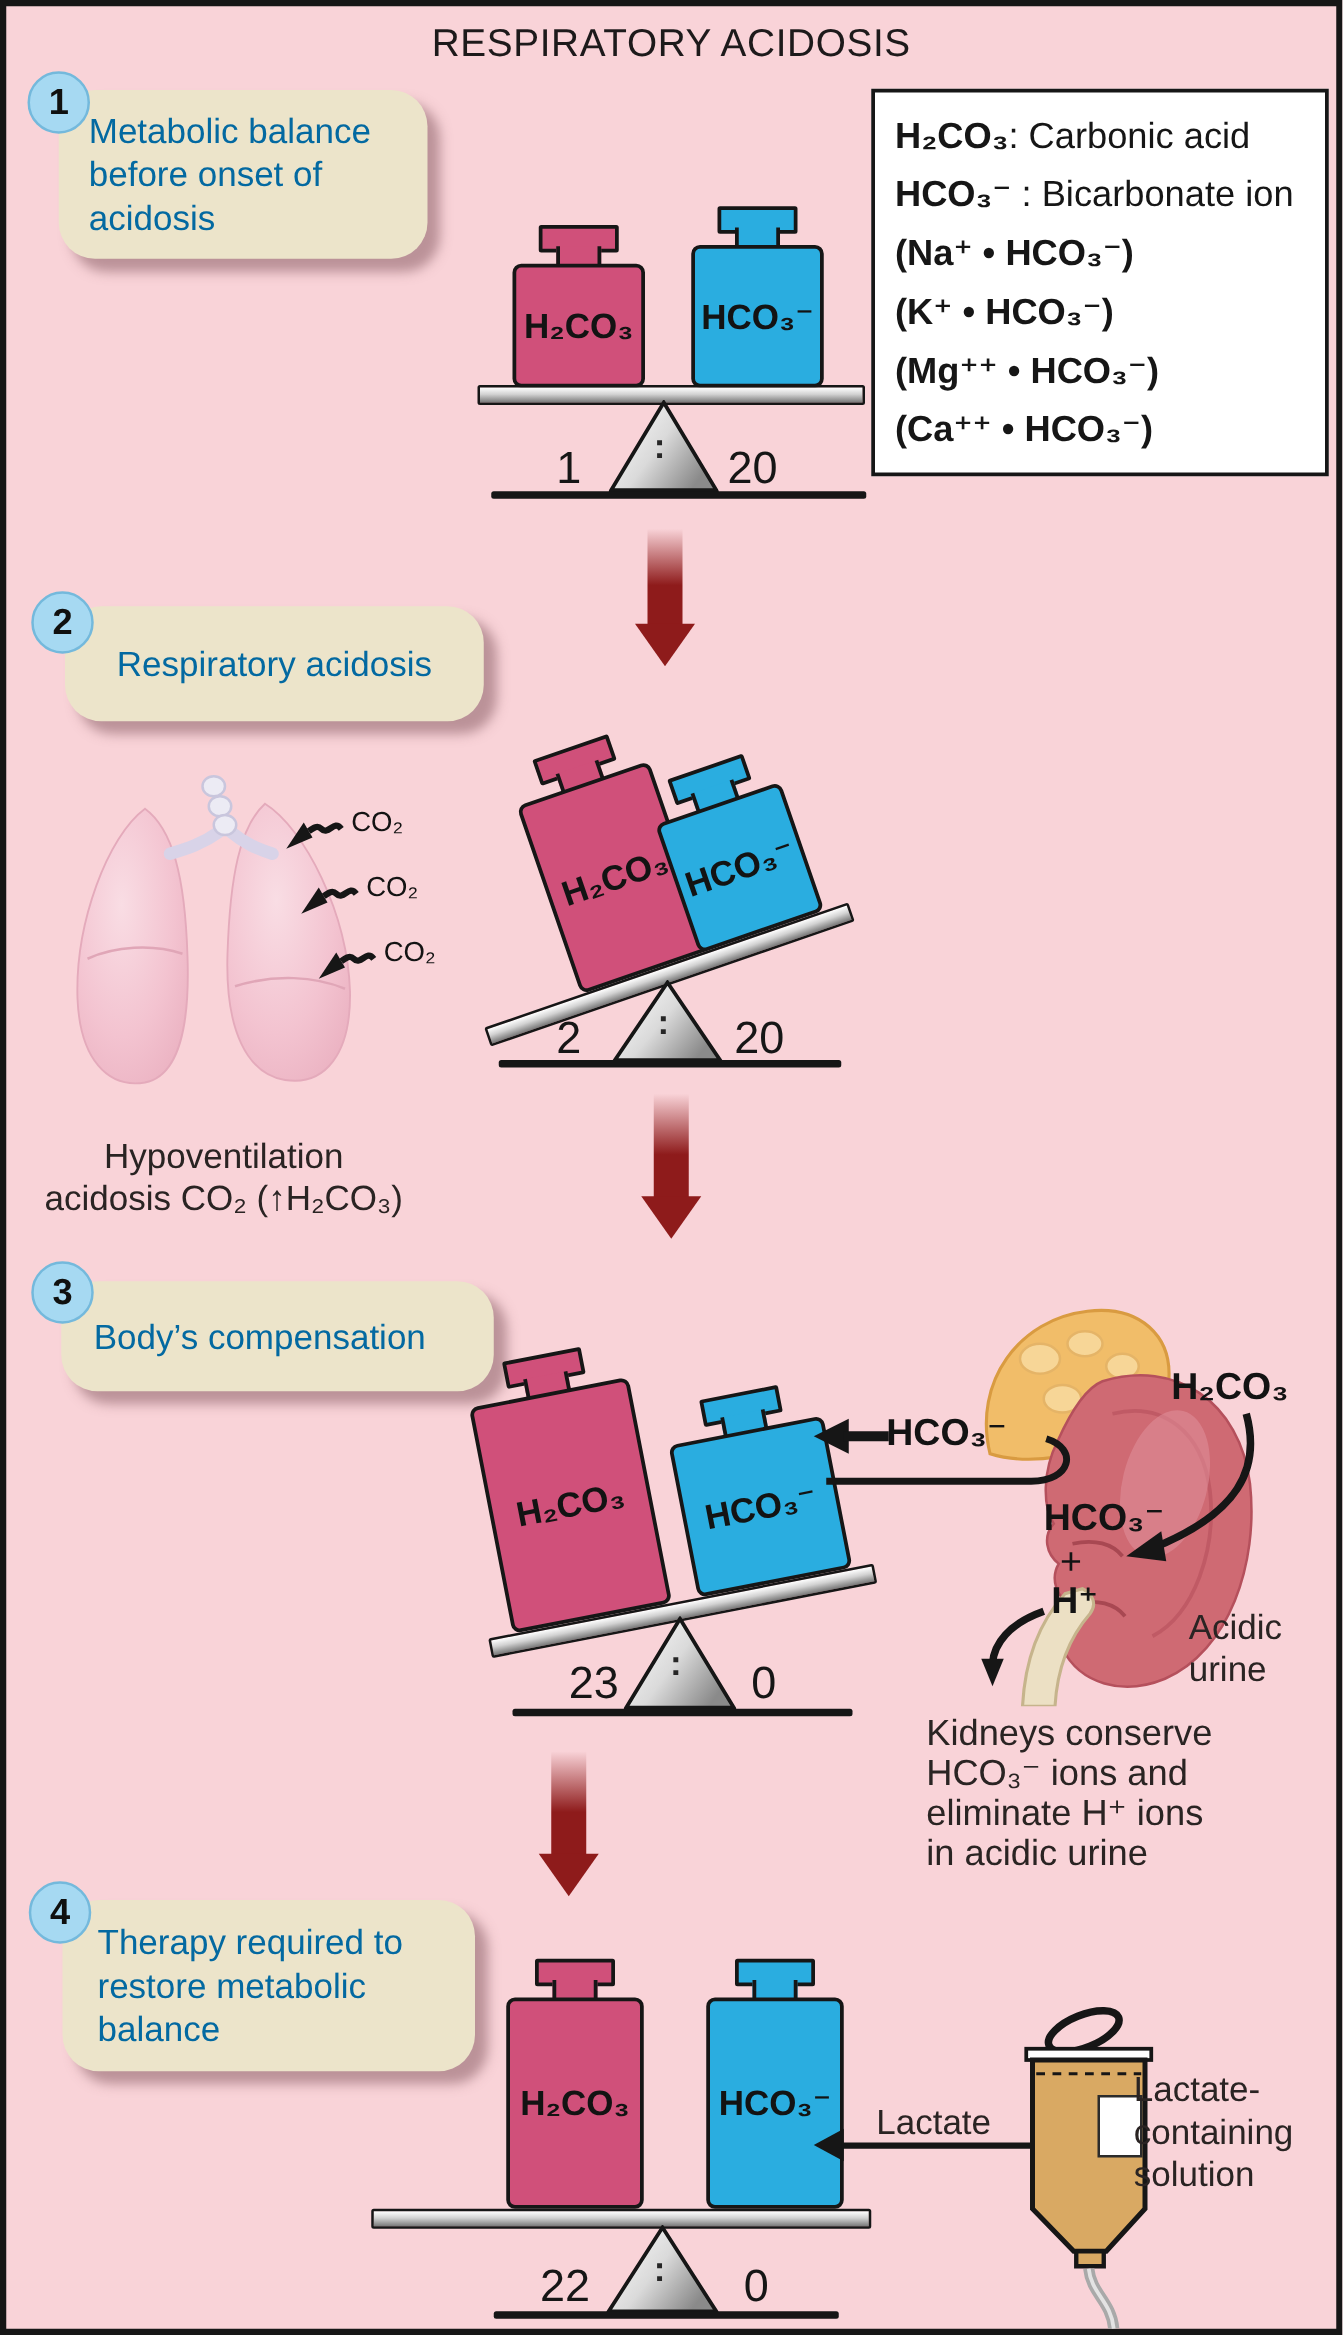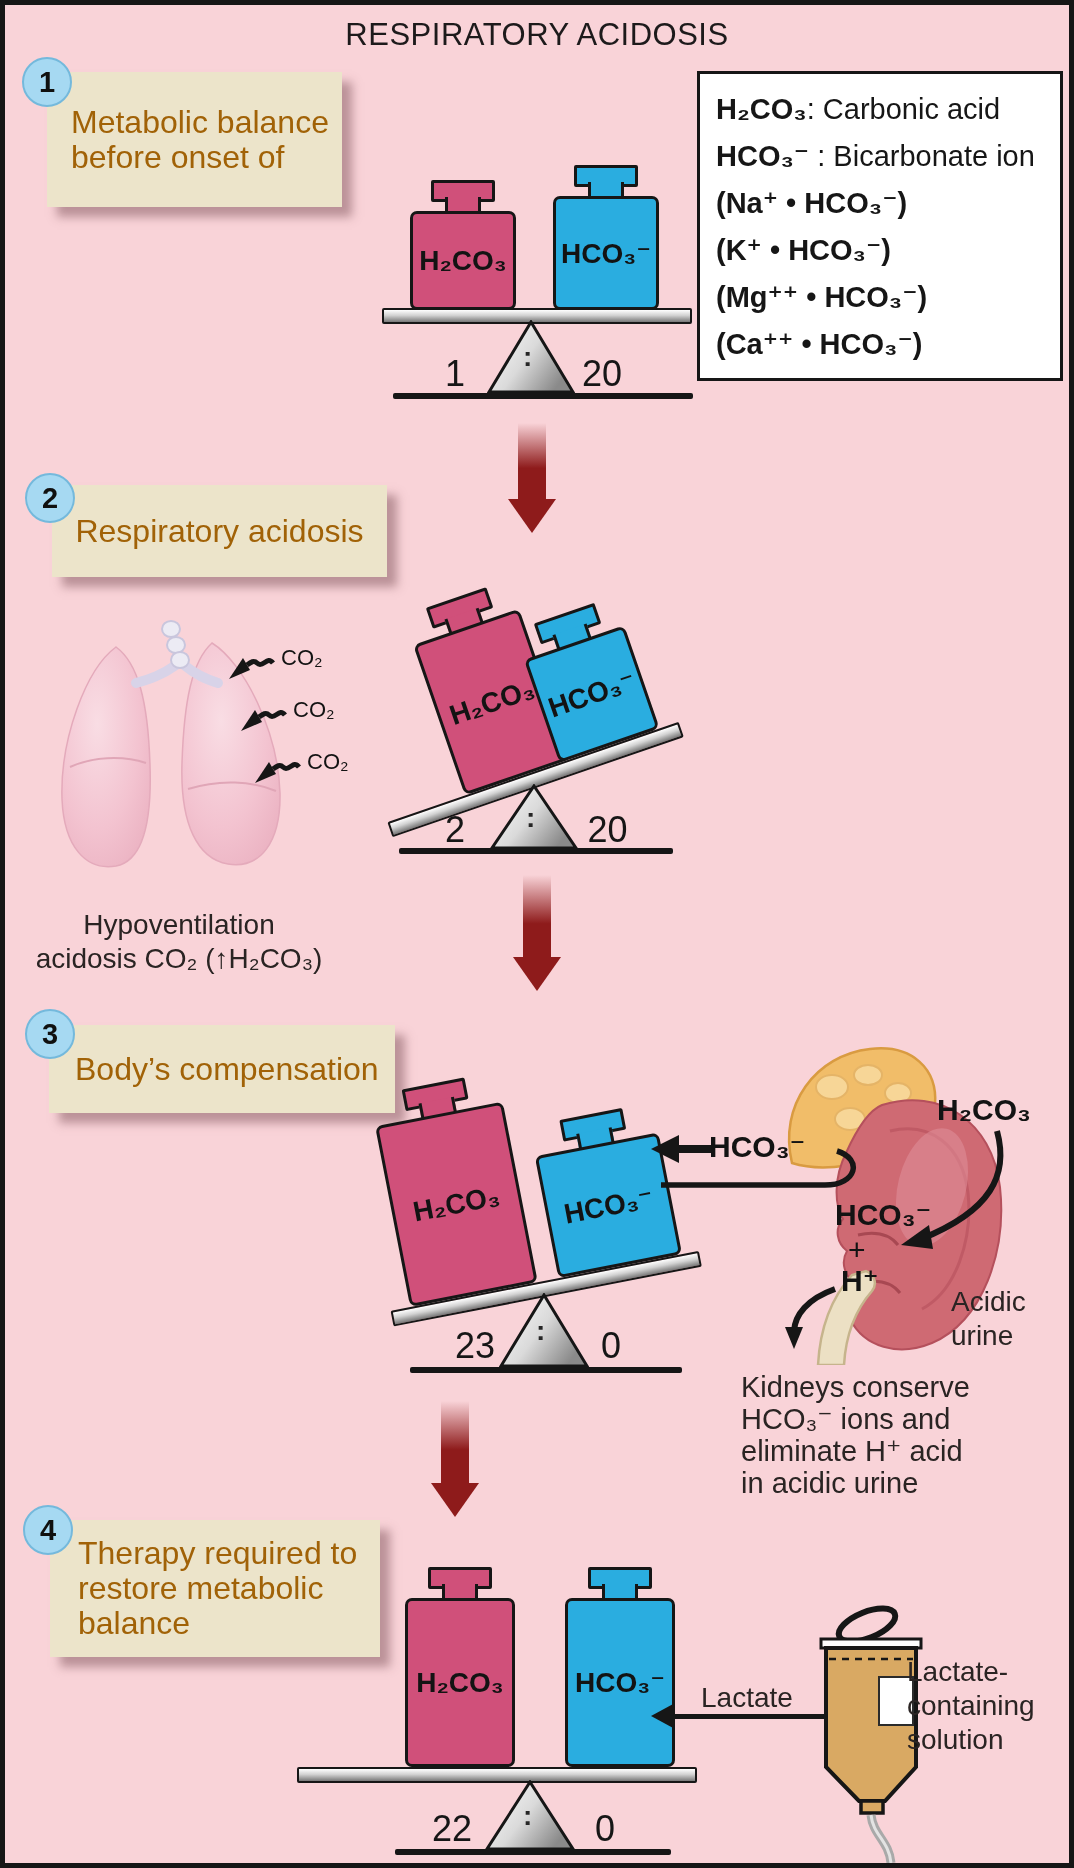--- a/index.html
+++ b/index.html
@@ -7,21 +7,21 @@
     position:relative;width:1074px;height:1868px;box-sizing:border-box;
     border:5px solid #161616;background:#f9d3d8;overflow:hidden;
     font-family:"Liberation Sans","DejaVu Sans",sans-serif;color:#231f20;
   }
   .abs{position:absolute;}
   .title{position:absolute;left:0;right:0;top:12px;text-align:center;
          font-size:31px;letter-spacing:.5px;color:#1d1a1b;}
   
   .note{position:absolute;background:#ece4ca;box-shadow:10px 10px 9px rgba(125,82,90,.5);
         display:flex;flex-direction:column;justify-content:center;
-        font-size:32px;line-height:35px;color:#a16207;}
+        font-size:28px;line-height:35px;color:#0369a1;border-radius:29px;}
   .note span{display:block;}
   .step-circle{position:absolute;width:46px;height:46px;border-radius:50%;
         background:#a6d9f2;border:2px solid #74b9dc;display:flex;align-items:center;
         justify-content:center;font-weight:bold;font-size:29px;color:#10100f;z-index:5;}
   
   .legend{position:absolute;left:692px;top:66px;width:366px;box-sizing:border-box;
         background:#ffffff;border:3px solid #161616;padding:12px 0 10px 16px;}
   .legend-line{font-size:29px;line-height:47px;color:#161616;white-space:nowrap;}
   .legend-f{font-weight:bold;}
   
@@ -84,20 +84,21 @@
     <div class="legend-line"><span class="legend-f">(Na⁺ • HCO₃⁻)</span></div>
     <div class="legend-line"><span class="legend-f">(K⁺ • HCO₃⁻)</span></div>
     <div class="legend-line"><span class="legend-f">(Mg⁺⁺ • HCO₃⁻)</span></div>
     <div class="legend-line"><span class="legend-f">(Ca⁺⁺ • HCO₃⁻)</span></div>
   </div>
 
   <div class="step-circle" style="left:17px;top:52px;">1</div>
   <div class="note" style="left:42px;top:67px;width:295px;height:135px;padding-left:24px;box-sizing:border-box;">
     <span>Metabolic balance</span>
     <span>before onset of</span>
+    <span>acidosis</span>
   </div>
 
   <div class="weight acid" style="left:405px;top:175px;width:106px;height:130px;">
     <div class="w-cap"></div>
       <div class="w-stem"></div>
     <div class="w-body">
         <span class="w-label">H₂CO₃</span>
       </div>
   </div>
   <div class="weight base" style="left:548px;top:160px;width:106px;height:145px;">
@@ -244,21 +245,21 @@
   <div class="chem" style="left:830px;top:1192px;">HCO₃⁻</div>
   <div class="chem" style="left:843px;top:1228px;font-weight:normal;">+</div>
   <div class="chem" style="left:836px;top:1258px;">H⁺</div>
   <div class="caption" style="left:946px;top:1280px;">
     <span>Acidic</span>
     <span>urine</span>
   </div>
   <div class="caption" style="left:736px;top:1366px;font-size:29px;line-height:32px;">
     <span>Kidneys conserve</span>
     <span>HCO₃⁻ ions and</span>
-    <span>eliminate H⁺ acid</span>
+    <span>eliminate H⁺ ions</span>
     <span>in acidic urine</span>
   </div>
 
   <div class="rarrow-shaft" style="left:436px;top:1396px;height:84px;"></div>
   <div class="rarrow-head" style="left:426px;top:1478px;"></div>
 
   <div class="step-circle" style="left:18px;top:1500px;">4</div>
   <div class="note" style="left:45px;top:1515px;width:330px;height:137px;padding-left:28px;box-sizing:border-box;">
     <span>Therapy required to</span>
     <span>restore metabolic</span>

